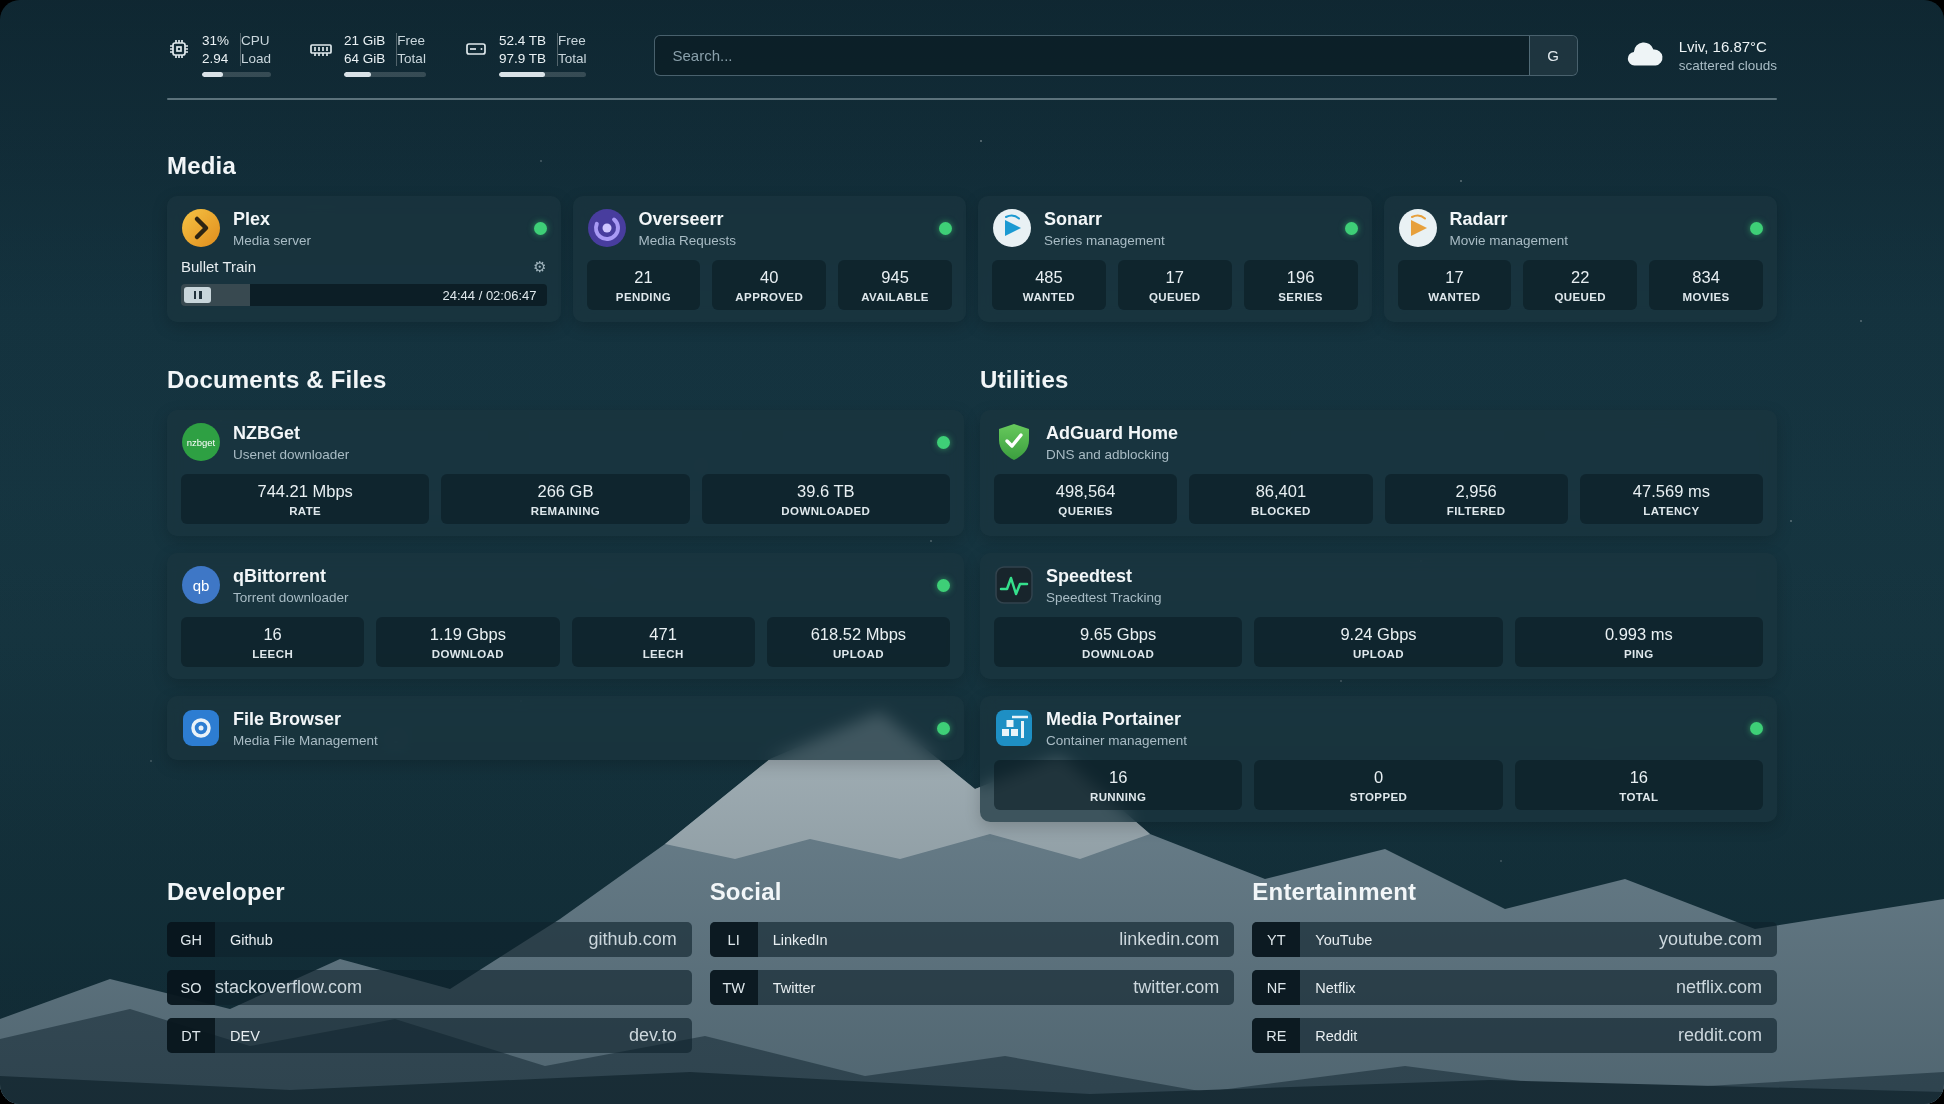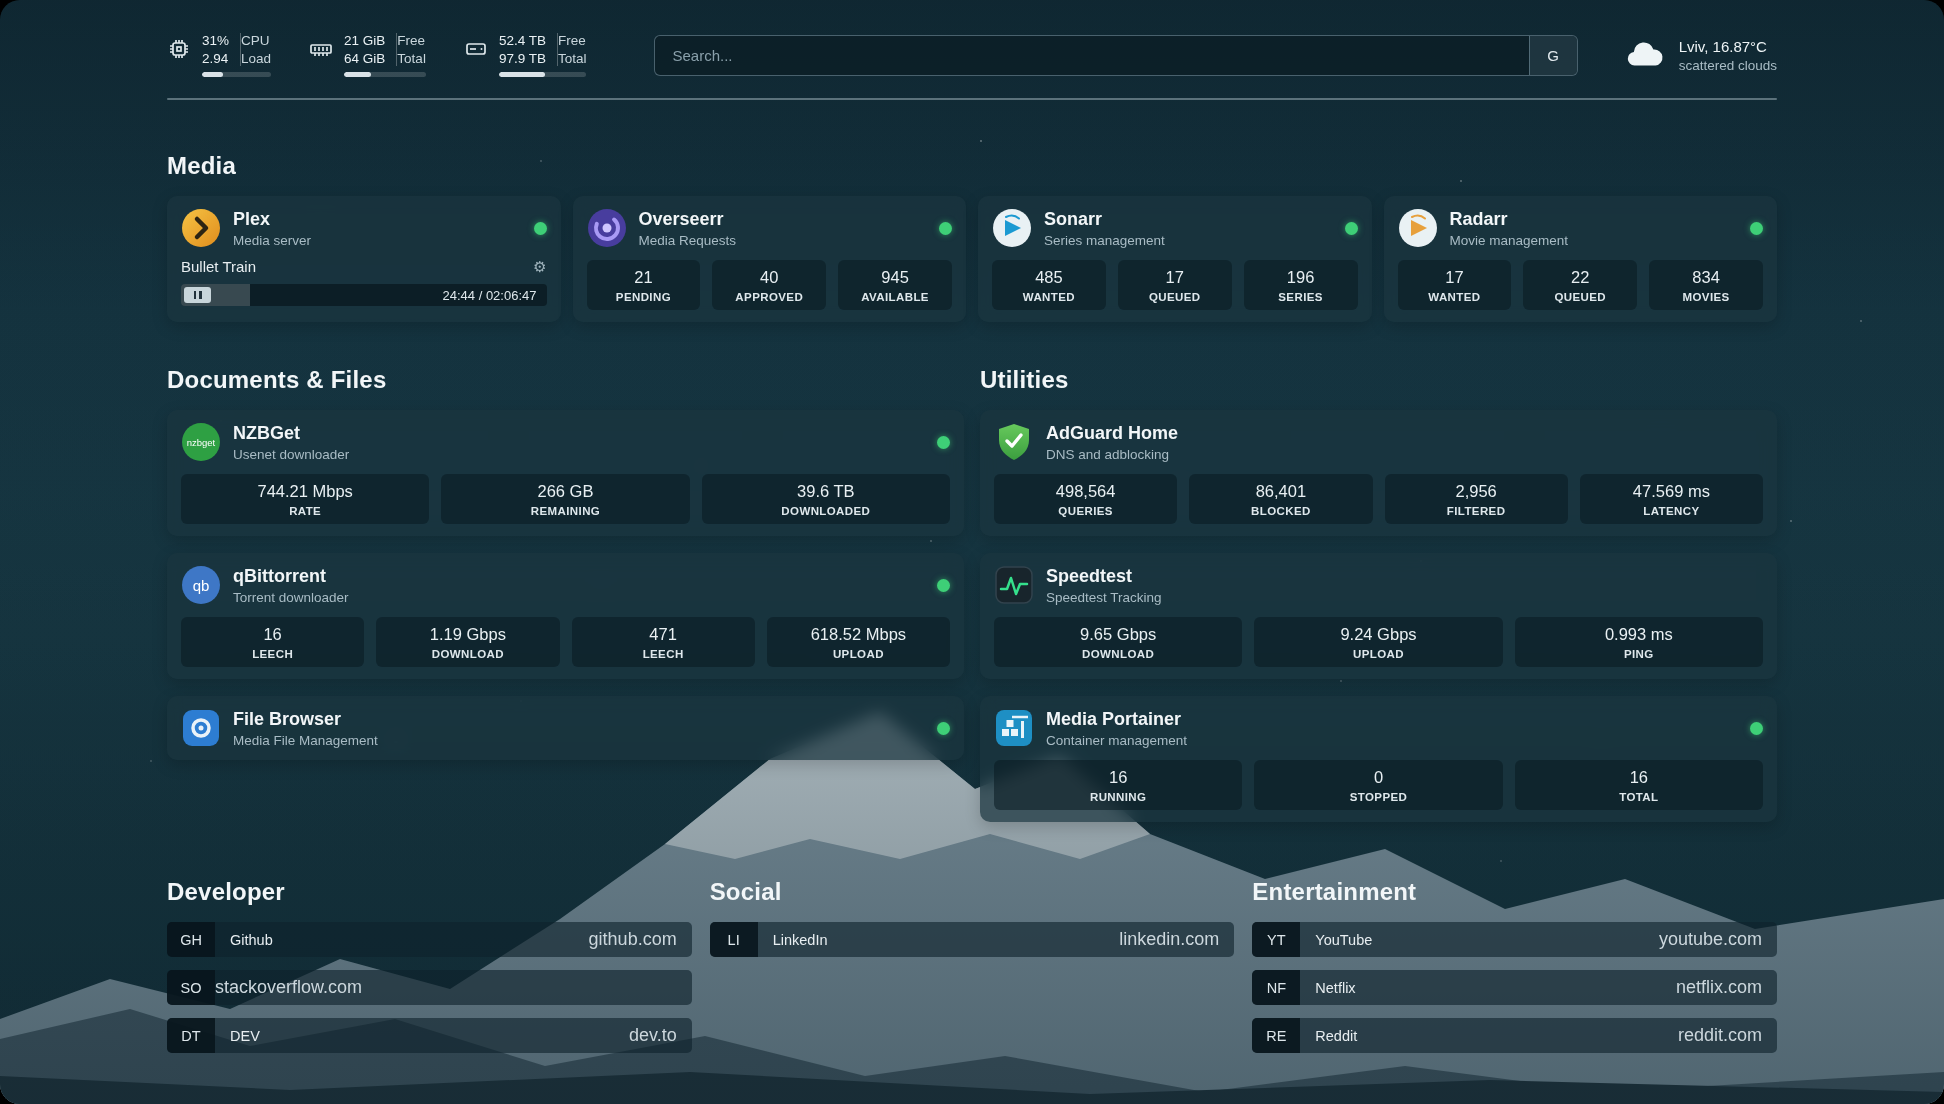--- a/index.html
+++ b/index.html
@@ -581,20 +581,25 @@
         </div>
       </div>
 
       <div>
         <h2 class="section-title bm-title">Social</h2>
         <div class="bm-row">
           <span class="bm-abbr">LI</span>
           <span class="bm-name">LinkedIn</span>
           <span class="bm-url">linkedin.com</span>
         </div>
+        <div class="bm-row">
+          <span class="bm-abbr">TW</span>
+          <span class="bm-name">Twitter</span>
+          <span class="bm-url">twitter.com</span>
+        </div>
       </div>
 
       <div>
         <h2 class="section-title bm-title">Entertainment</h2>
         <div class="bm-row">
           <span class="bm-abbr">YT</span>
           <span class="bm-name">YouTube</span>
           <span class="bm-url">youtube.com</span>
         </div>
         <div class="bm-row">

